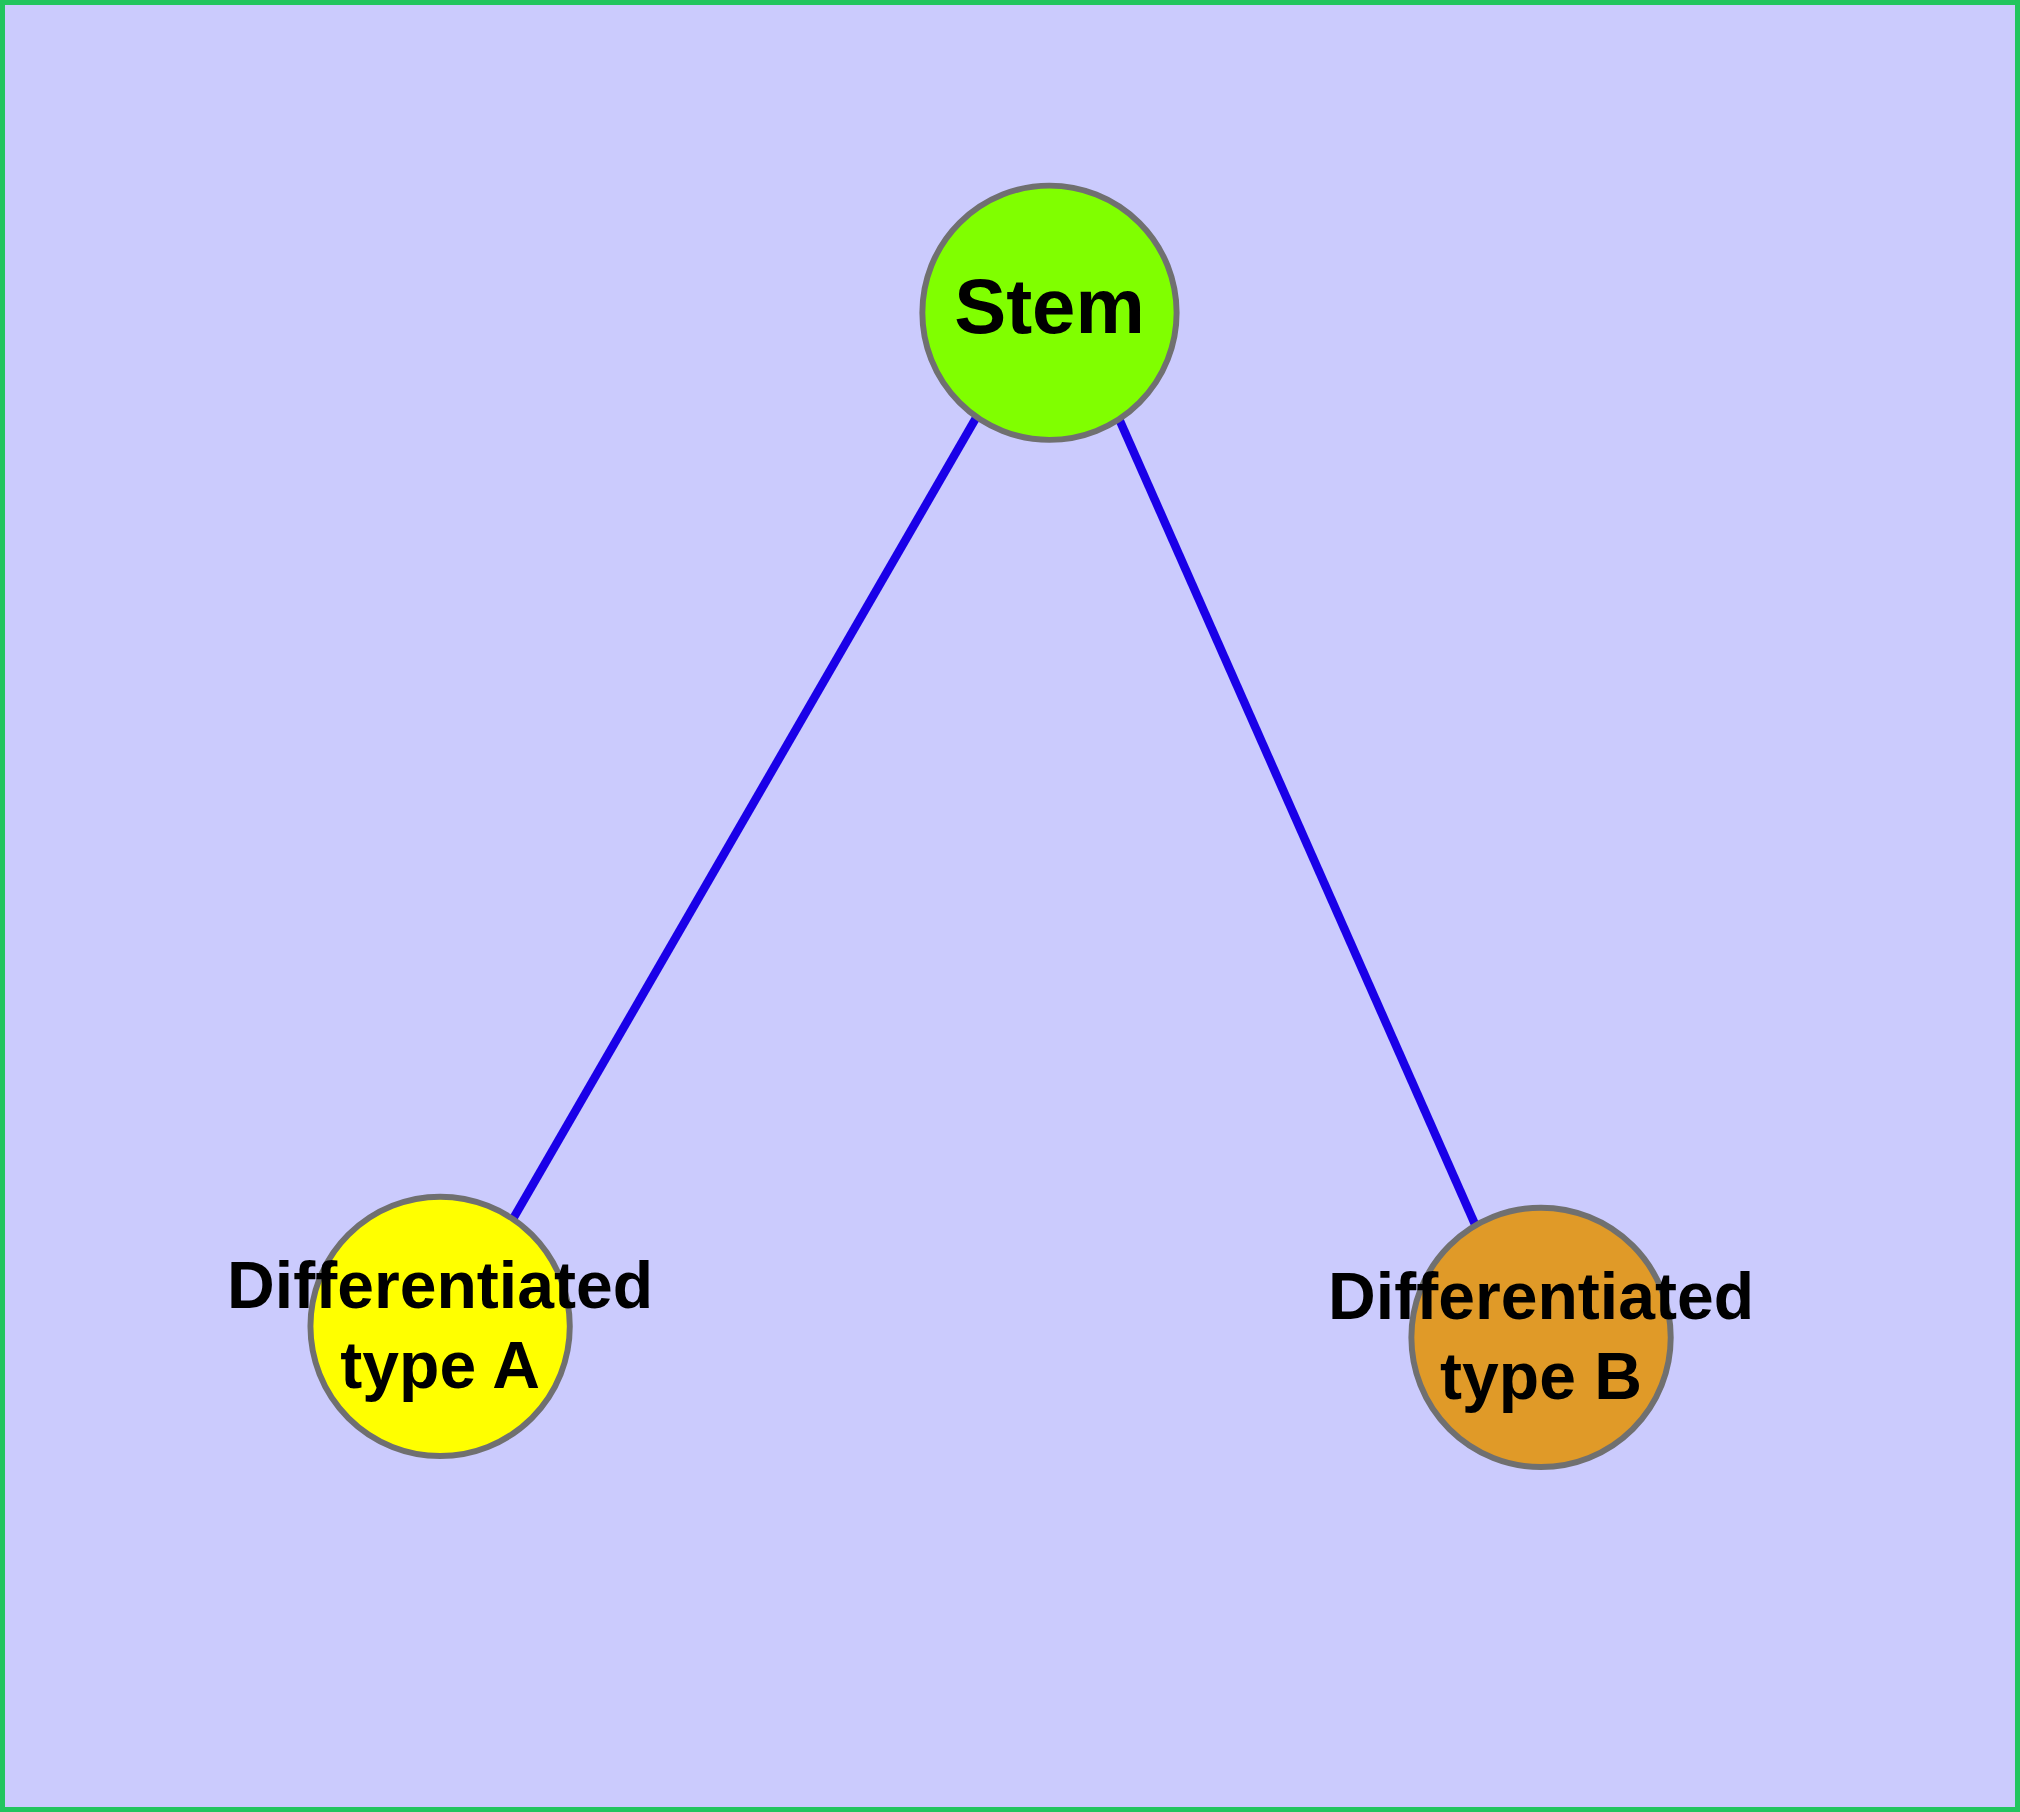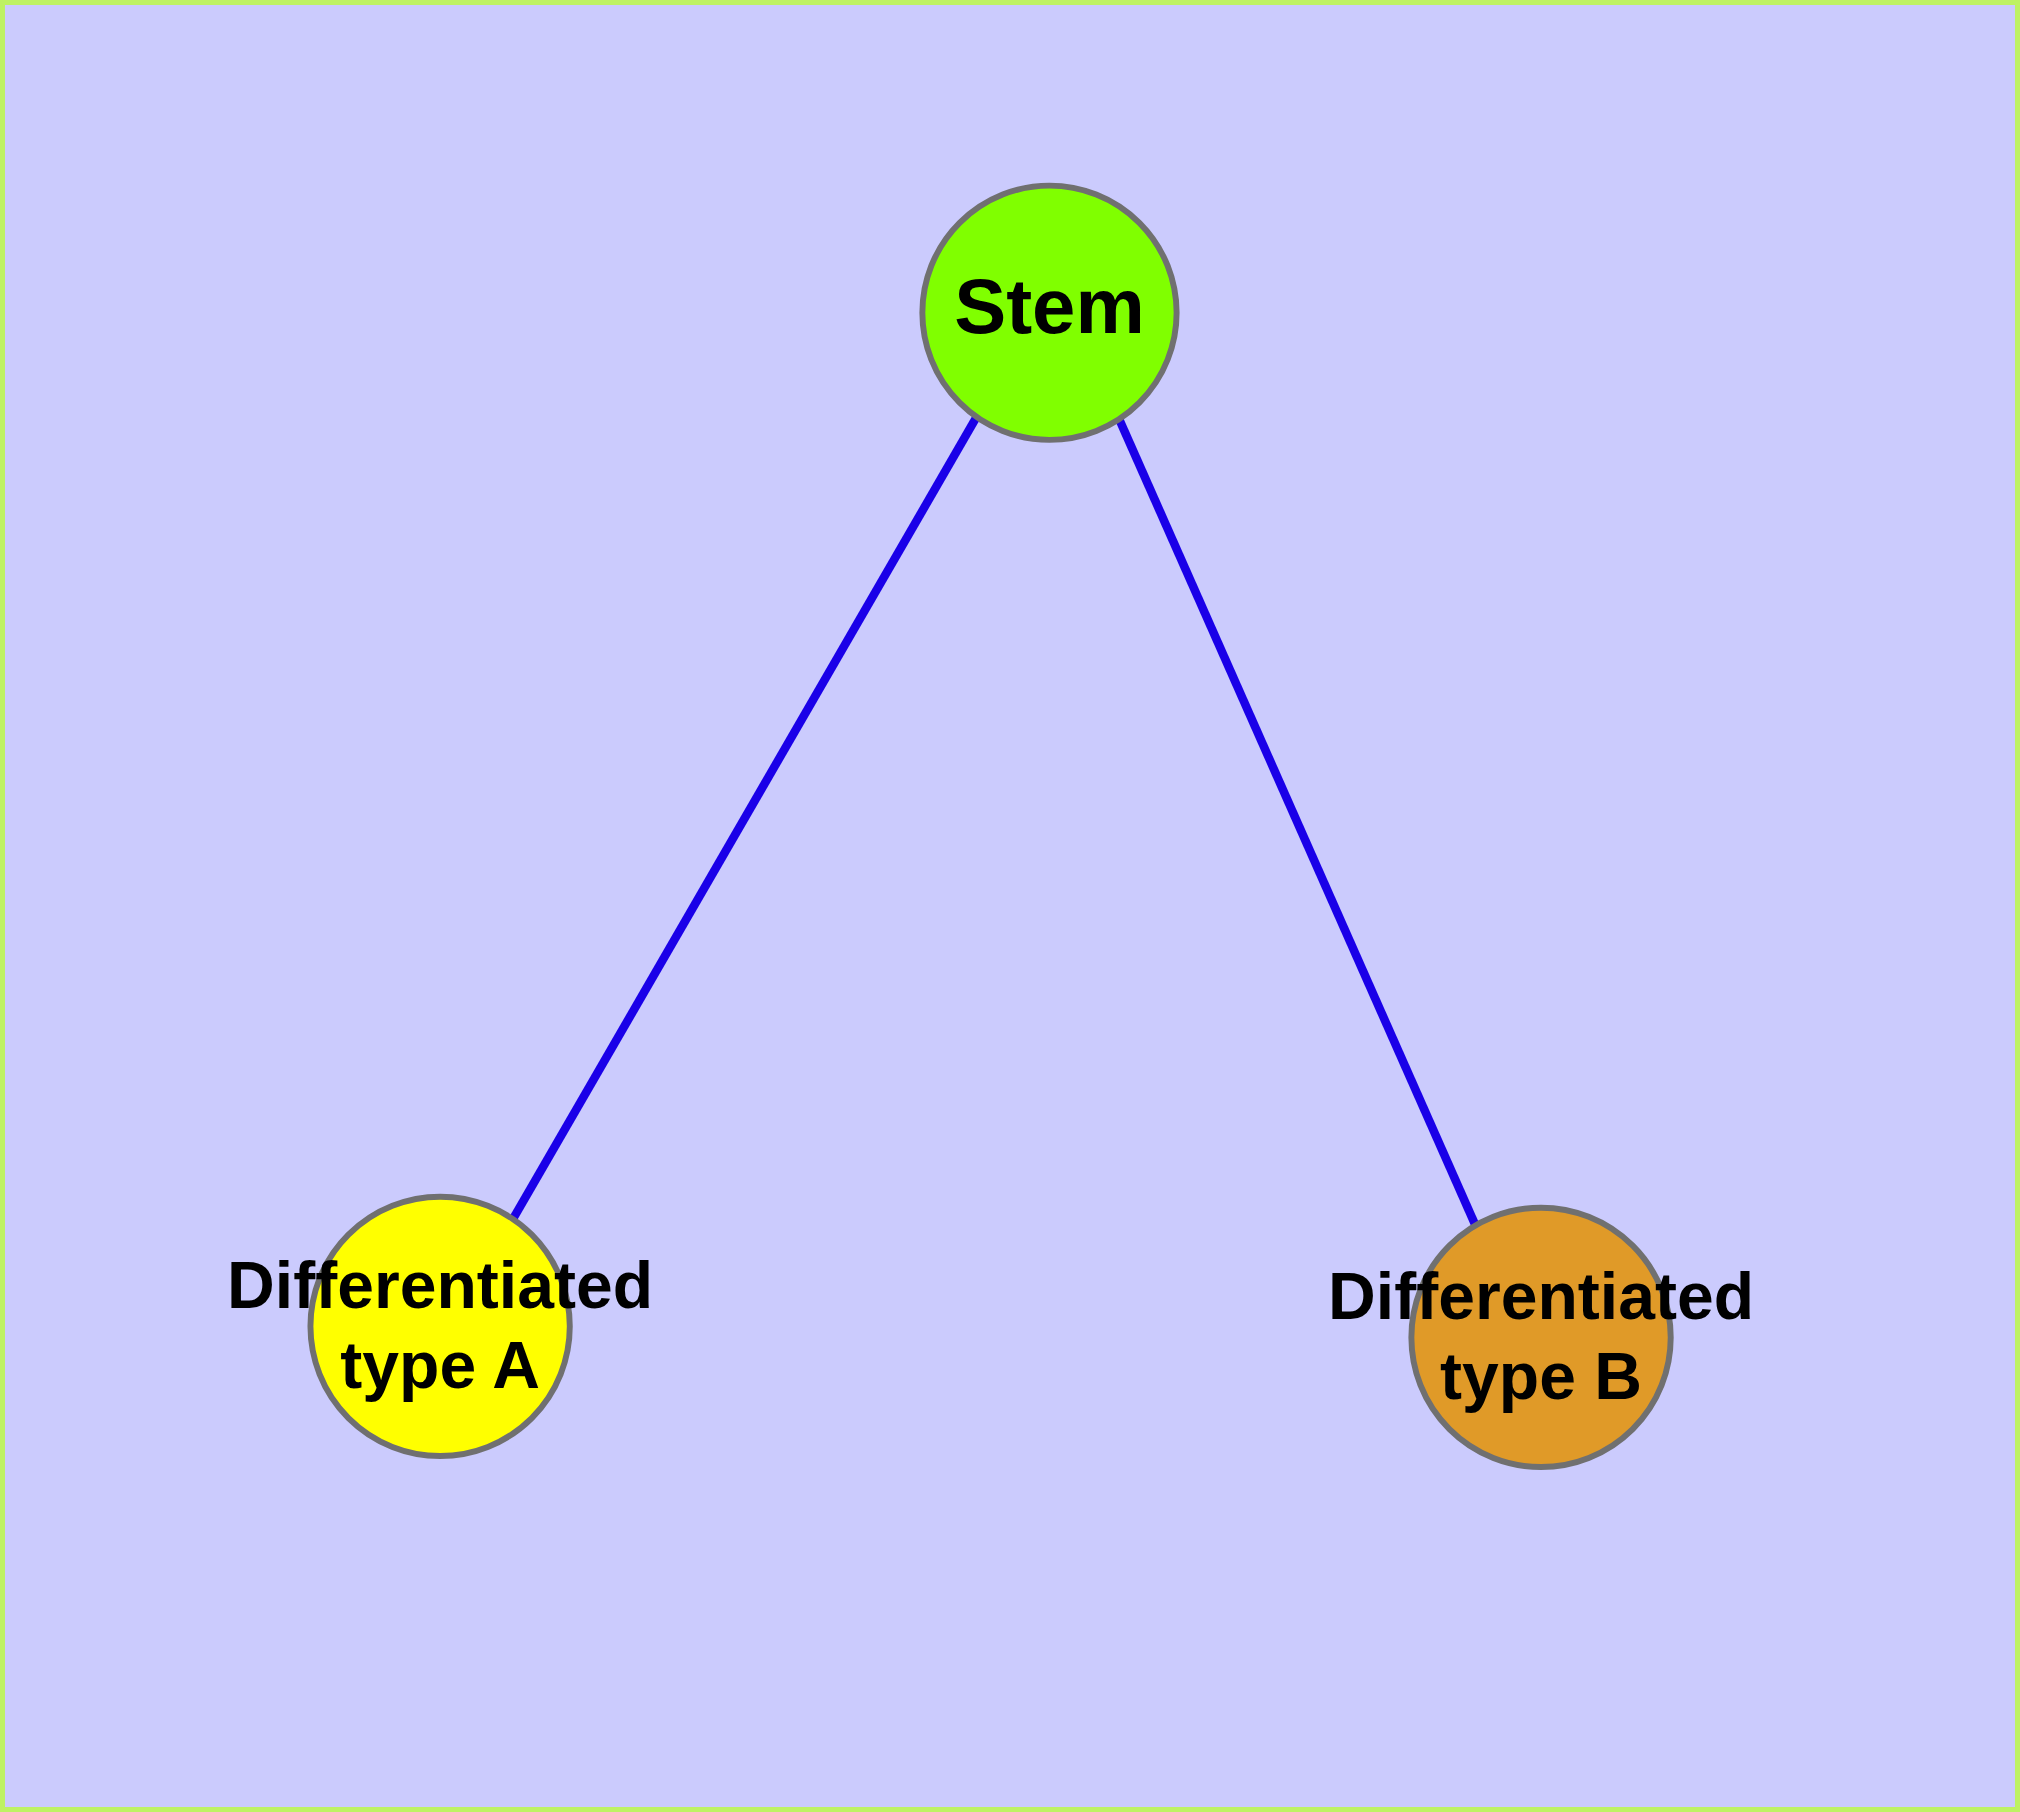--- a/index.html
+++ b/index.html
@@ -58,21 +58,21 @@
   .node-label-stem { font-size: 92px; }
   .node-label-multi { font-size: 78px; }
 
   .edge-line {
     stroke-linecap: butt;
   }
 </style>
 </head>
 <body>
 
-<div id="diagram-root" style="background: #bef264;">
+<div id="diagram-root" style="background: #22c55e;">
 
   <div id="canvas-bg" style="background: rgb(203, 203, 253);"></div>
 
   <svg id="graph-svg" viewBox="0 0 2384 2138" xmlns="http://www.w3.org/2000/svg">
 
     <g>
       <line class="edge-line" x1="1152" y1="492" x2="604" y2="1440" stroke="#1a00e8" stroke-width="10"></line>
       <line class="edge-line" x1="1320" y1="494" x2="1742" y2="1449" stroke="#1a00e8" stroke-width="10"></line>
     </g>
 

